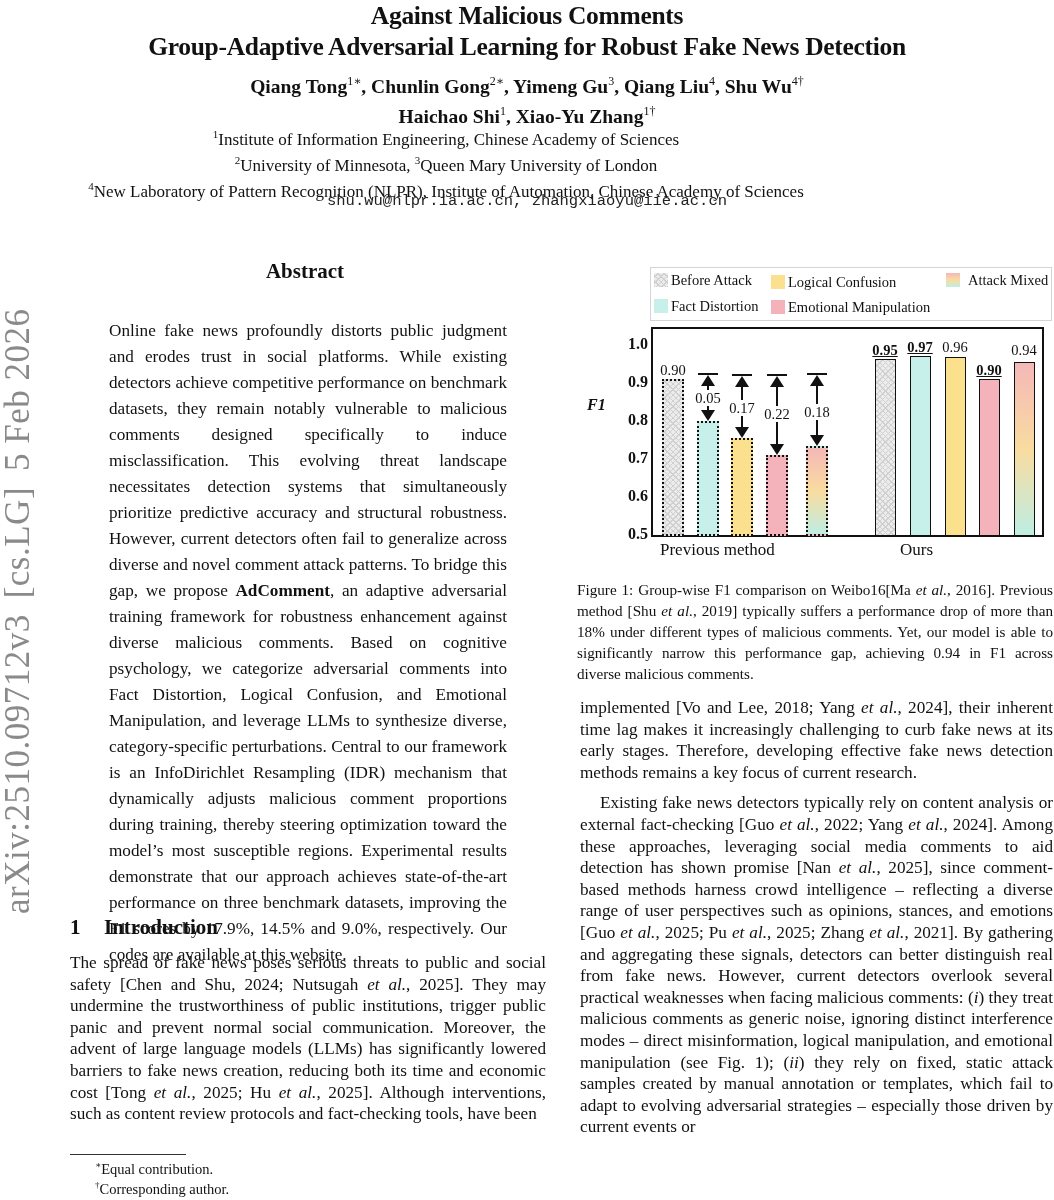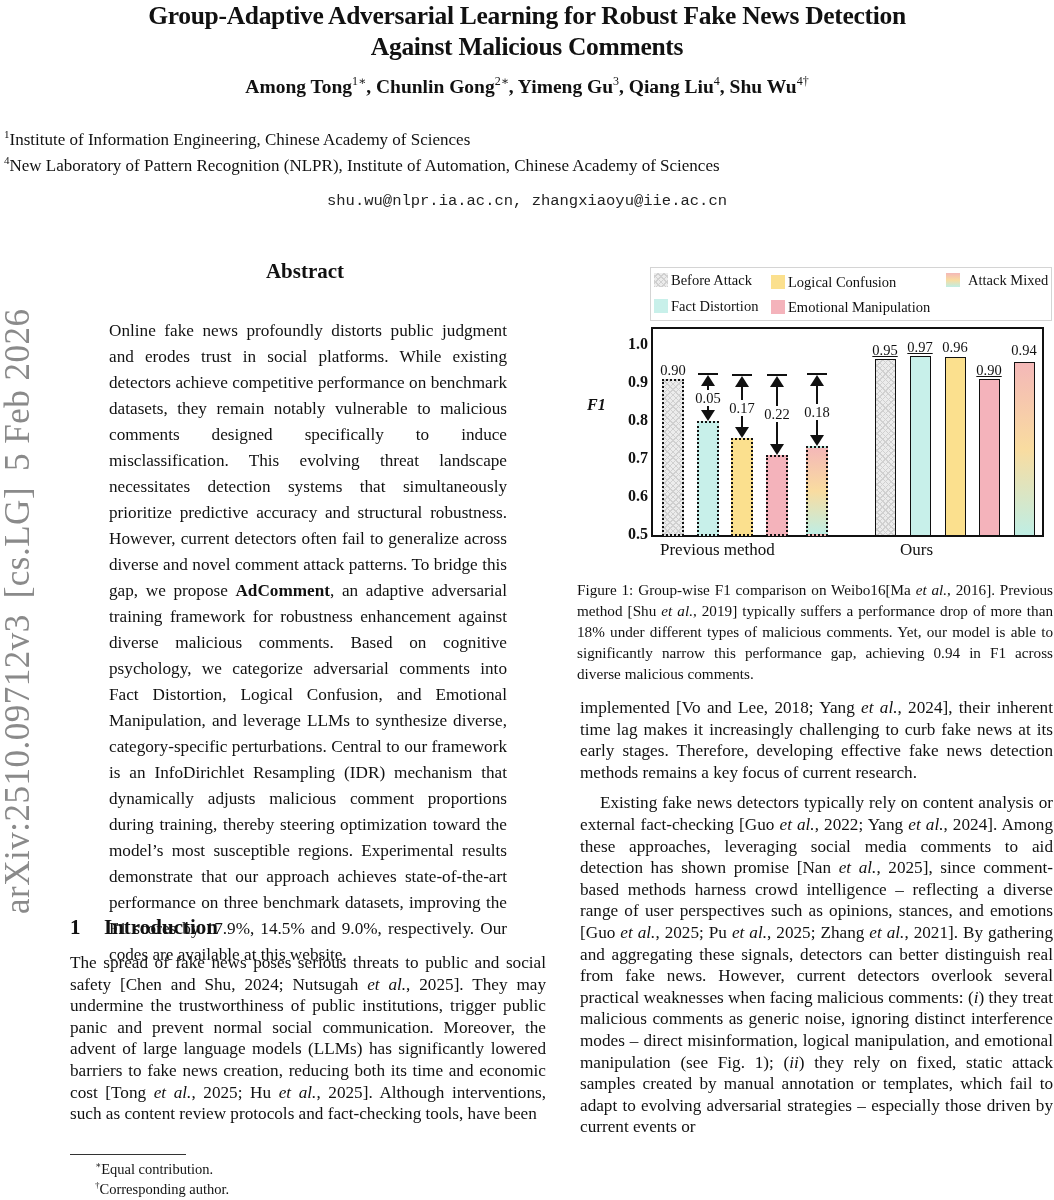--- a/index.html
+++ b/index.html
@@ -1,21 +1,21 @@
 <!DOCTYPE html>
 <html><head>
 <meta charset="utf-8">
 <style>
   html,body{margin:0;padding:0;background:#fff;}
   body{width:1054px;height:1200px;position:relative;overflow:hidden;font-family:"Liberation Serif","DejaVu Serif",serif;color:#111;}
   .abs{position:absolute;}
   .title{left:0;width:1054px;top:0;text-align:center;font-weight:bold;font-size:25.5px;line-height:31px;letter-spacing:-0.3px;}
   .authors{left:0;width:1054px;top:69px;text-align:center;font-weight:bold;font-size:19.5px;line-height:25px;}
   .authors sup{font-weight:normal;font-size:12px;}
-  .affils{left:4px;width:860px;top:124px;text-align:left;font-size:17px;line-height:21.5px;}
+  .affils{left:16px;width:860px;top:124px;text-align:center;font-size:17px;line-height:21.5px;}
   .affils sup{font-size:11px;}
   .emails{left:0;width:1054px;top:191px;text-align:center;font-family:"Liberation Mono","DejaVu Sans Mono",monospace;font-size:15.5px;line-height:21.5px;color:#222;}
   .arxiv{left:-282px;top:600px;width:600px;height:44px;transform:rotate(-90deg);transform-origin:center center;font-size:35px;color:#8a8a8a;white-space:nowrap;text-align:center;line-height:44px;letter-spacing:0.5px;}
   .arxiv span{margin:0 8px;}
   .abs-head{left:60px;width:490px;top:259px;text-align:center;font-weight:bold;font-size:21px;}
   .abs-body{left:109px;width:398px;top:318px;font-size:17.2px;line-height:26px;text-align:justify;}
   .sec-head{left:70px;top:915px;font-weight:bold;font-size:21px;}
   .sec-head .num{display:inline-block;width:34px;}
   .intro{left:70px;width:476px;top:952px;font-size:17.2px;line-height:21.6px;text-align:justify;}
   .fn-rule{left:70px;top:1154px;width:116px;height:1px;background:#333;}
@@ -30,51 +30,56 @@
   .legend{left:650px;top:267px;width:400px;height:52px;border:1px solid #d4d4d4;background:#fff;}
   .lg-item{position:absolute;font-size:14.5px;line-height:18px;display:flex;align-items:center;white-space:nowrap;}
   .sw{display:inline-block;width:14px;height:14px;margin-right:3px;}
   .frame{left:651px;top:327px;width:393px;height:210px;border:2px solid #111;border-left:2px solid #111;border-bottom:2px solid #111;box-sizing:border-box;}
   .ytick{position:absolute;font-weight:bold;font-size:16px;right:406px;width:40px;text-align:right;}
   .ylabel{left:587px;top:396px;font-weight:bold;font-style:italic;font-size:16px;}
   .bar{position:absolute;box-sizing:border-box;}
   .bar.dotted{border:2px dotted #111;}
   .bar.solid{border:1.5px solid #111;}
   .vlabel{position:absolute;font-size:14.5px;text-align:center;width:40px;}
-  .vlabel.ul{text-decoration:underline;}
+  .vlabel.ul{text-decoration:underline;font-weight:bold;}
   .xlabel{position:absolute;font-size:17px;text-align:left;}
   .hatch{background-color:#ececec;background-image:repeating-linear-gradient(45deg,#d0d0d0 0 1px,transparent 1px 4px),repeating-linear-gradient(-45deg,#d0d0d0 0 1px,transparent 1px 4px);}
   .mixed{background:linear-gradient(to bottom,#f4b8b8 0%,#f9dca0 50%,#bfeee4 100%);}
   .drop{position:absolute;width:26px;}
   .drop .cap{position:absolute;left:3px;width:20px;height:2px;background:#111;top:0;}
   .drop .line{position:absolute;left:12px;width:2px;background:#111;}
   .drop .up{position:absolute;left:6px;width:0;height:0;border-left:7px solid transparent;border-right:7px solid transparent;border-bottom:11px solid #111;}
   .drop .down{position:absolute;left:6px;width:0;height:0;border-left:7px solid transparent;border-right:7px solid transparent;border-top:11px solid #111;}
   .drop .dv{position:absolute;left:-8px;width:42px;text-align:center;font-size:14.5px;background:#fff;line-height:16px;}
 </style>
 </head>
 <body>
 
 <div class="abs title">
+  <div>Against Malicious Comments</div>
   <div>Group-Adaptive Adversarial Learning for Robust Fake News Detection</div>
-  <div>Against Malicious Comments</div>
 </div>
 
 <div class="abs authors">
   <div>
-    <span>Among Tong</span><sup>1∗</sup>,
+    <span>Qiang Tong</span><sup>1∗</sup>,
     <span>Chunlin Gong</span><sup>2∗</sup>,
     <span>Yimeng Gu</span><sup>3</sup>,
     <span>Qiang Liu</span><sup>4</sup>,
     <span>Shu Wu</span><sup>4†</sup>
   </div>
+  <div>
+    <span>Haichao Shi</span><sup>1</sup>,
+    <span>Xiao-Yu Zhang</span><sup>1†</sup>
+  </div>
 </div>
 
 <div class="abs affils">
   <div><sup>1</sup><span>Institute of Information Engineering, Chinese Academy of Sciences</span></div>
+  <div><sup>2</sup><span>University of Minnesota, </span><sup>3</sup><span>Queen Mary University of London</span></div>
   <div><sup>4</sup><span>New Laboratory of Pattern Recognition (NLPR), Institute of Automation, Chinese Academy of Sciences</span></div>
 </div>
 
 <div class="abs emails">
   <div>shu.wu@nlpr.ia.ac.cn, zhangxiaoyu@iie.ac.cn</div>
 </div>
 
 <div class="abs arxiv">
   <span>arXiv:2510.09712v3</span><span>[cs.LG]</span><span>5 Feb 2026</span>
 </div>

